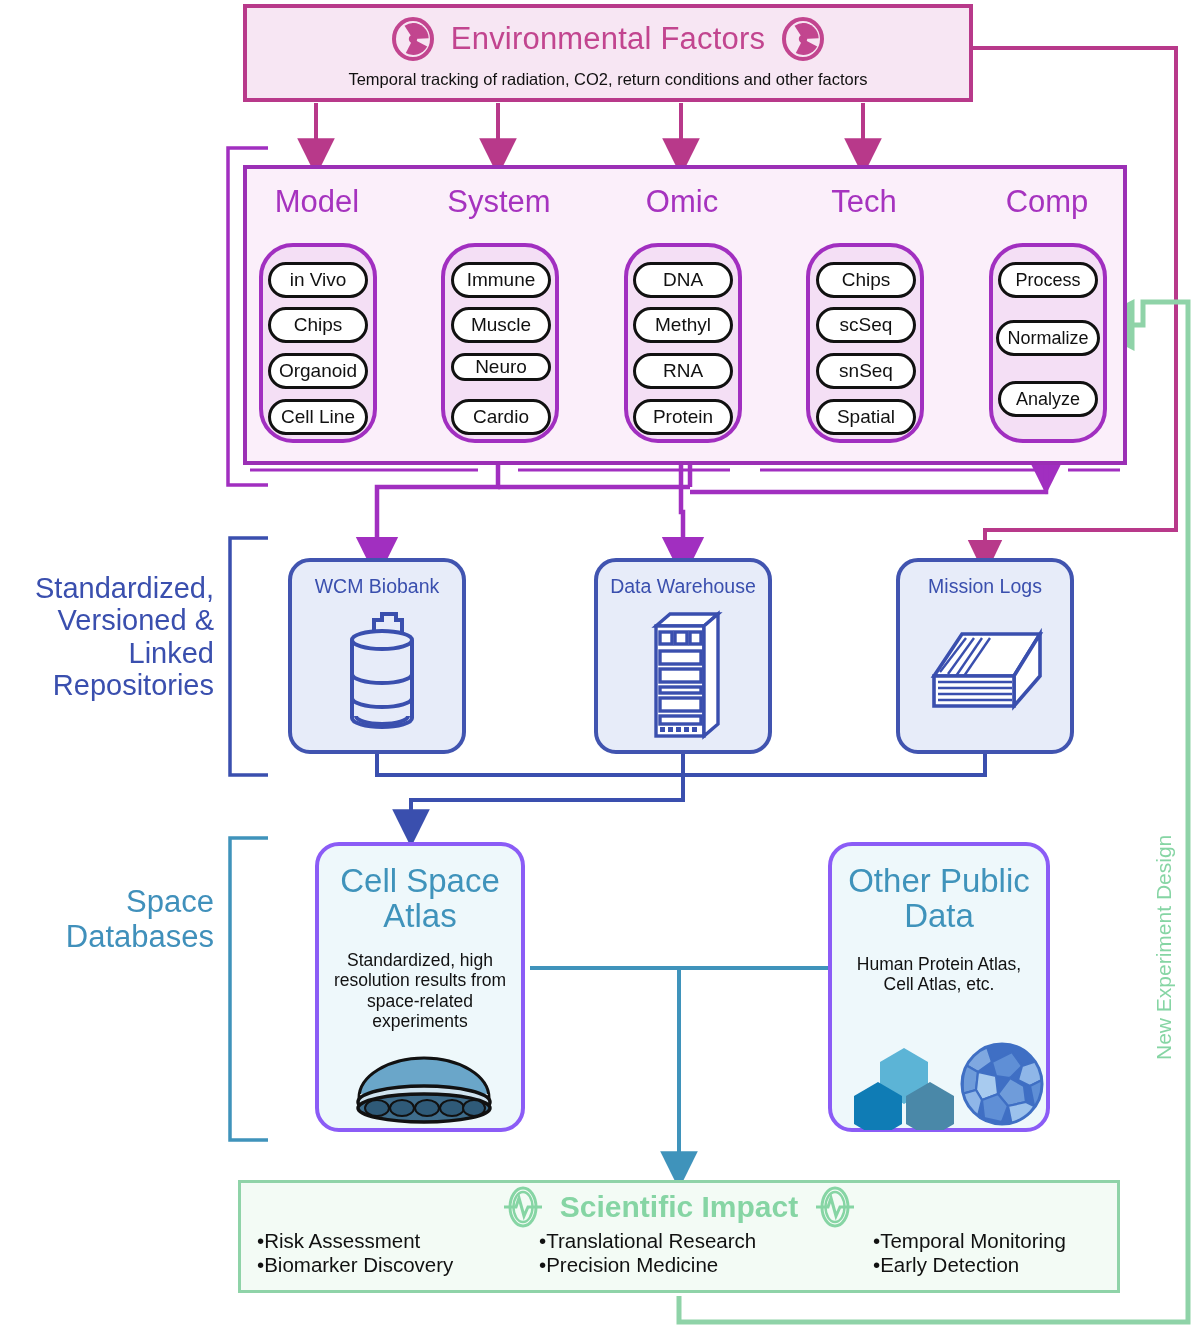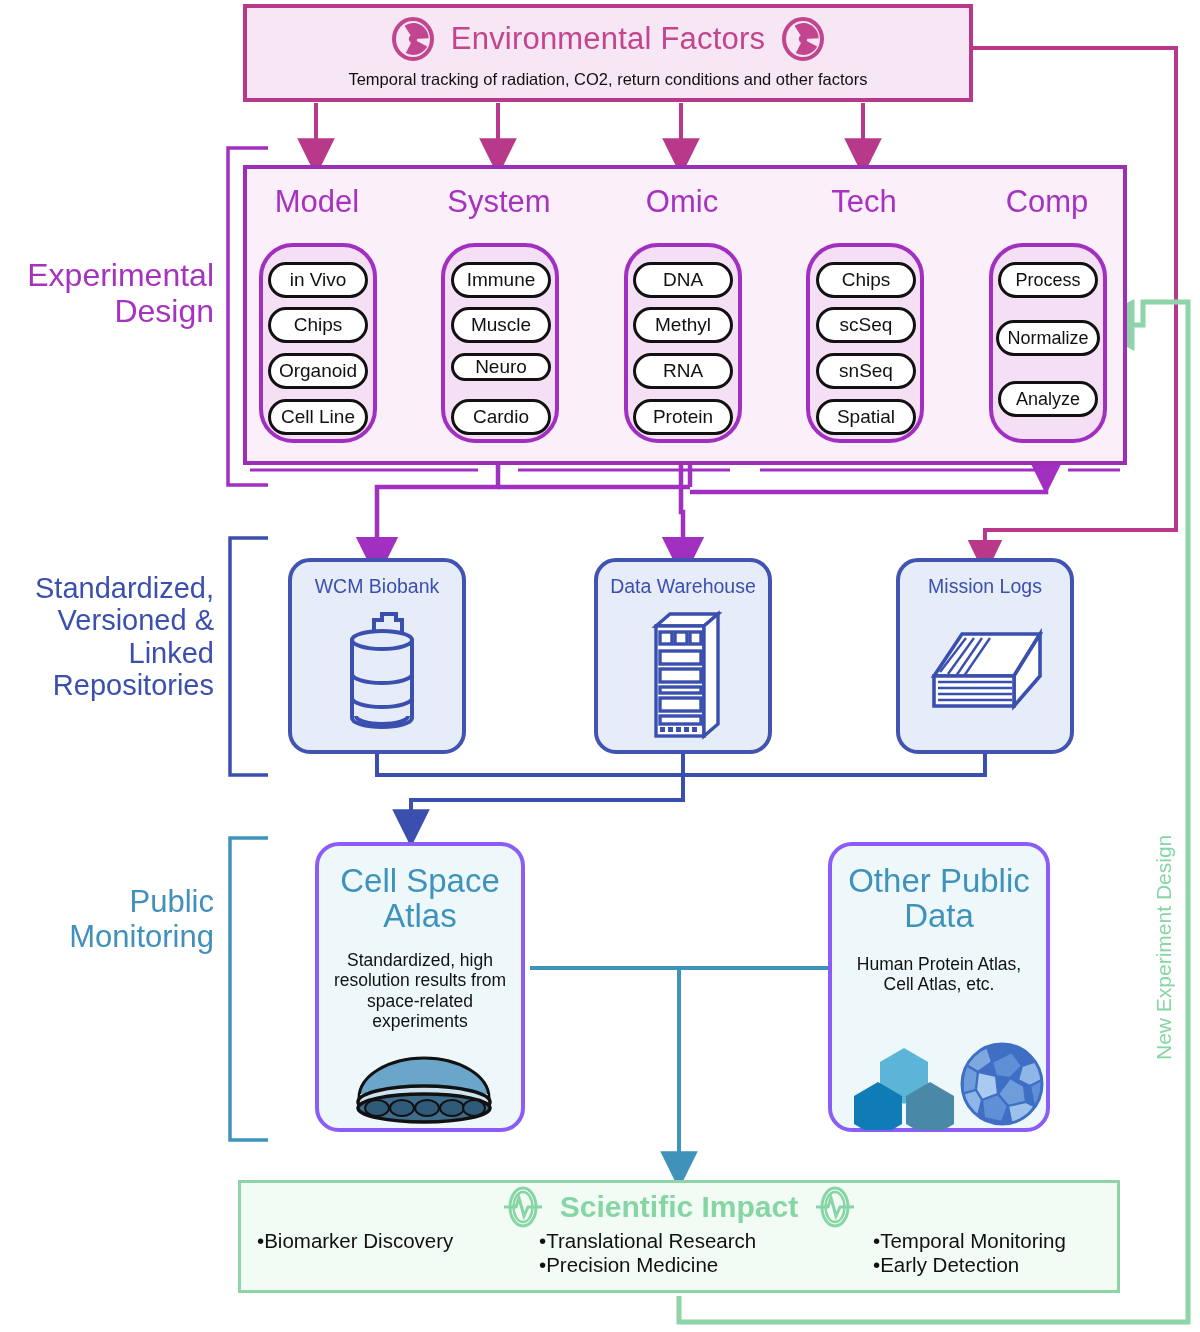--- a/index.html
+++ b/index.html
@@ -370,31 +370,31 @@
           <path d="M4 21 L16 21 L19 12 L24 30 L28 21 L42 21" fill="none" stroke="#86d5a4" stroke-width="3"></path>
         </svg>
         <span id="sci-title">Scientific Impact</span>
         <svg width="46" height="42" viewBox="0 0 46 42">
           <ellipse cx="23" cy="21" rx="13" ry="19" fill="none" stroke="#86d5a4" stroke-width="3"></ellipse>
           <ellipse cx="23" cy="21" rx="9.5" ry="15" fill="none" stroke="#86d5a4" stroke-width="2.4"></ellipse>
           <path d="M4 21 L16 21 L19 12 L24 30 L28 21 L42 21" fill="none" stroke="#86d5a4" stroke-width="3"></path>
         </svg>
       </div>
       <div class="abs" style="left:16px;top:46px;width:280px;">
+        <div class="sci-item">•Risk Assessment</div>
         <div class="sci-item">•Biomarker Discovery</div>
       </div>
       <div class="abs" style="left:298px;top:46px;width:320px;">
         <div class="sci-item">•Translational Research</div>
         <div class="sci-item">•Precision Medicine</div>
       </div>
       <div class="abs" style="left:632px;top:46px;width:260px;">
         <div class="sci-item">•Temporal Monitoring</div>
         <div class="sci-item">•Early Detection</div>
       </div>
     </div>
   </div>
 
-  <div class="abs sec-label" id="lab-exp">Experimental Design</div>
   <div class="abs sec-label" id="lab-std">Standardized, Versioned &amp; Linked Repositories</div>
-  <div class="abs sec-label" id="lab-pub">Public Monitoring</div>
+  <div class="abs sec-label" id="lab-pub">Space Databases</div>
   <div class="abs" id="lab-new">New Experiment Design</div>
 
 </div>
 
 </body></html>

